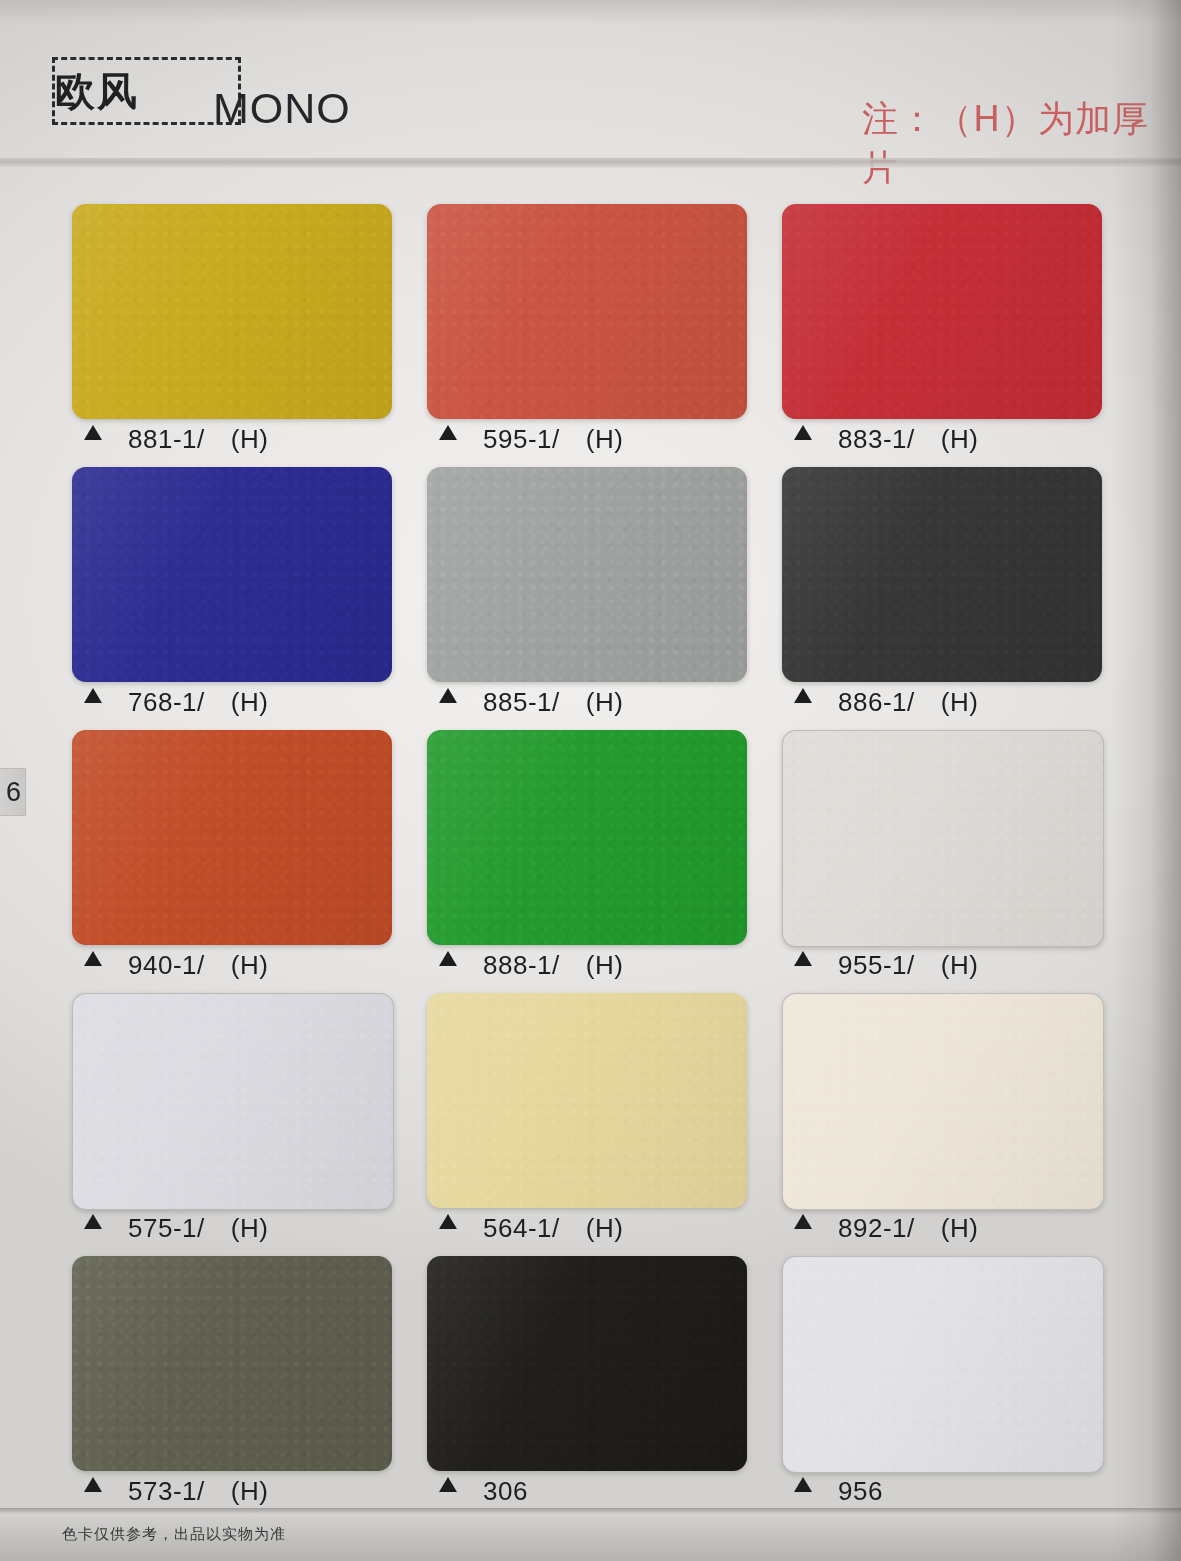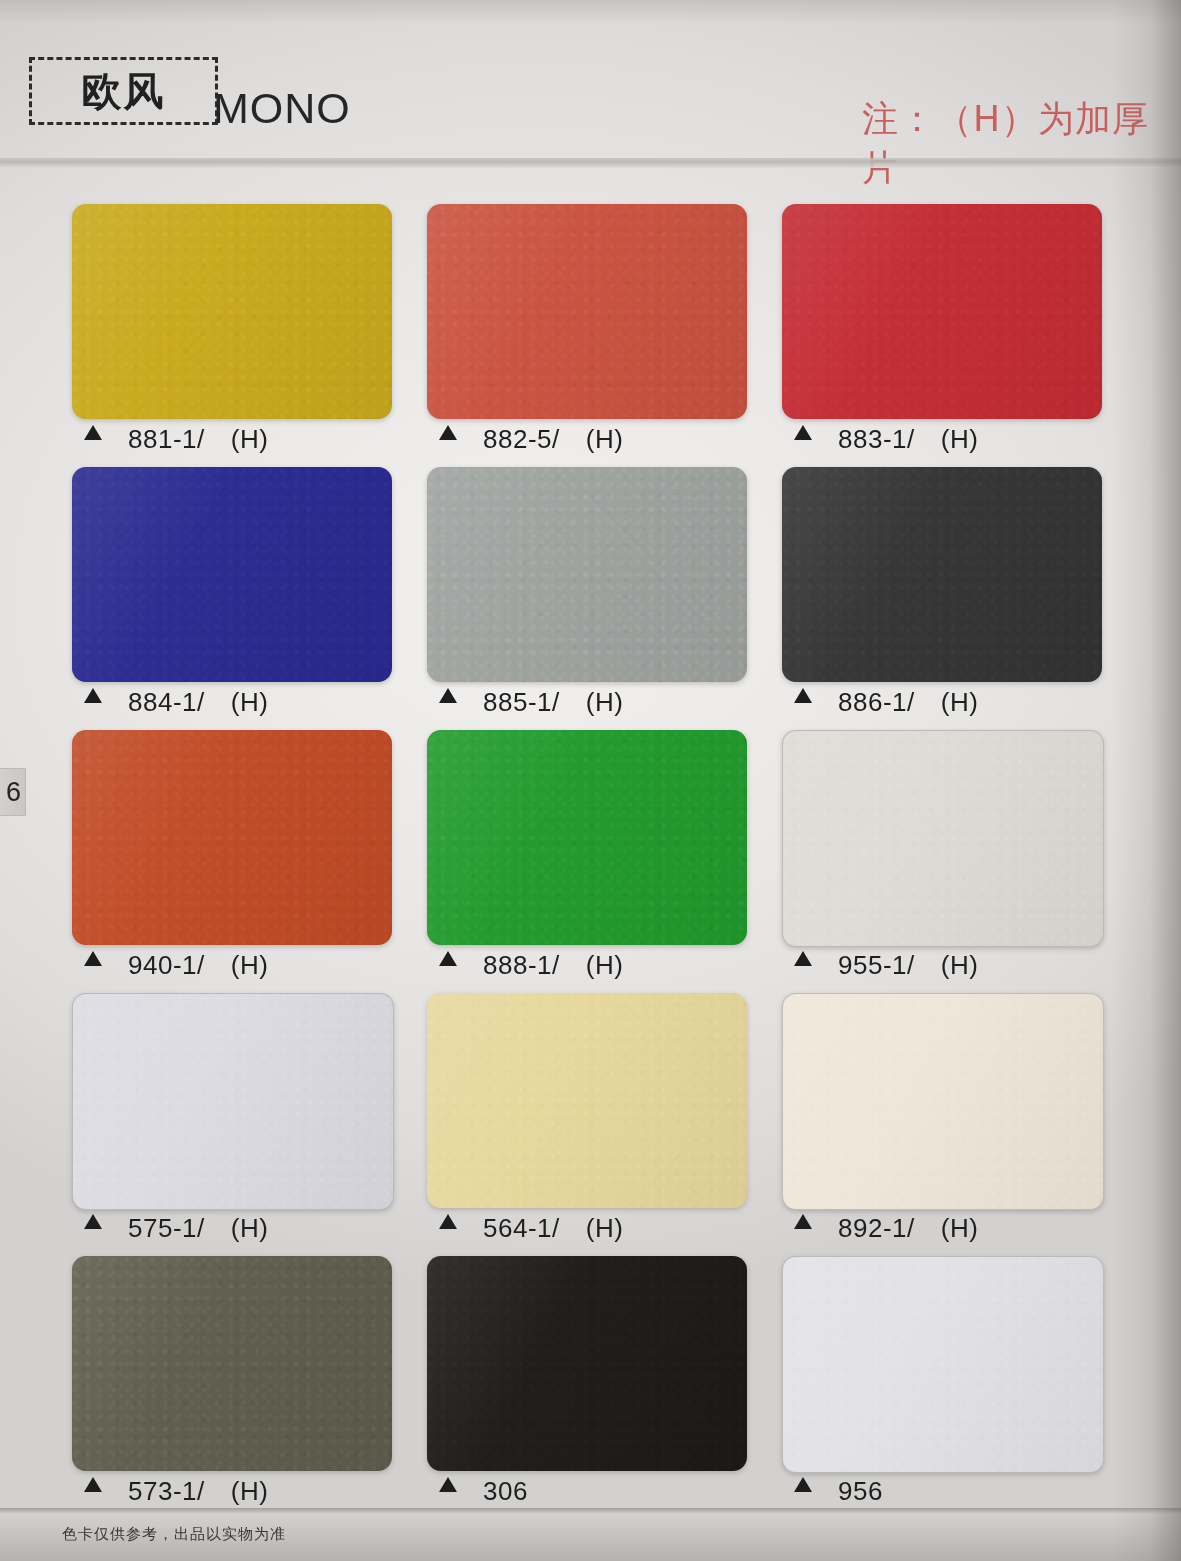--- a/index.html
+++ b/index.html
@@ -45,27 +45,26 @@
 
   
   .header {
     position: absolute;
     left: 0; top: 0;
     width: 100%;
     height: 162px;
   }
   .brand-box {
     position: absolute;
-    left: 29px; top: 57px;
+    left: 52px; top: 57px;
     width: 189px; height: 68px;
     border: 3px dashed #2b2b2b;
     box-sizing: border-box;
     display: flex;
     align-items: center;
-    justify-content: center;
   }
   .brand-text {
     font-family: "DejaVu Sans", sans-serif;
     font-size: 40px;
     font-weight: bold;
     letter-spacing: 2px;
     color: #212121;
     line-height: 1;
   }
   .mono-text {
@@ -246,41 +245,41 @@
           <span class="code">881-1/</span>
           <span class="code h">(H)</span>
         </div>
       </div>
       <div class="cell">
         <div class="swatch-wrap">
           <div class="swatch" style="background: rgb(201, 81, 63);"></div>
         </div>
         <div class="label">
           <span class="tri"></span>
-          <span class="code">882-5/</span>
+          <span class="code">595-1/</span>
           <span class="code h">(H)</span>
         </div>
       </div>
       <div class="cell">
         <div class="swatch-wrap">
           <div class="swatch" style="background: rgb(195, 43, 51);"></div>
         </div>
         <div class="label">
           <span class="tri"></span>
           <span class="code">883-1/</span>
           <span class="code h">(H)</span>
         </div>
       </div>
       <div class="cell">
         <div class="swatch-wrap">
           <div class="swatch" style="background: rgb(41, 41, 143);"></div>
         </div>
         <div class="label">
           <span class="tri"></span>
-          <span class="code">884-1/</span>
+          <span class="code">768-1/</span>
           <span class="code h">(H)</span>
         </div>
       </div>
       <div class="cell">
         <div class="swatch-wrap">
           <div class="swatch" style="background: rgb(158, 162, 159);"></div>
         </div>
         <div class="label">
           <span class="tri"></span>
           <span class="code">885-1/</span>

